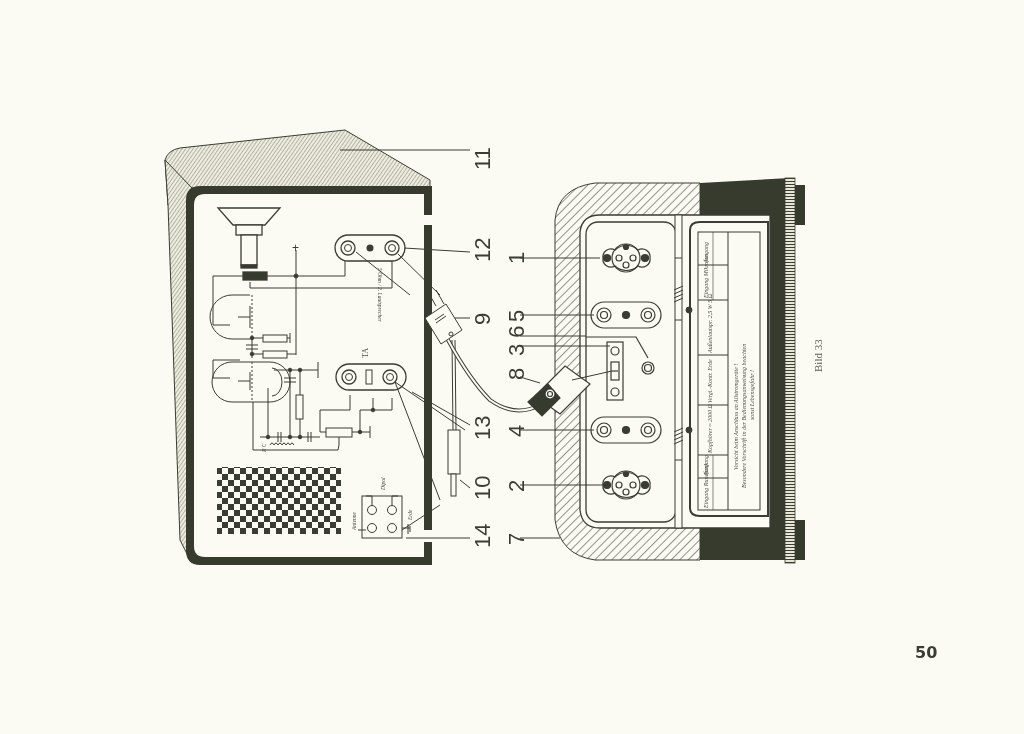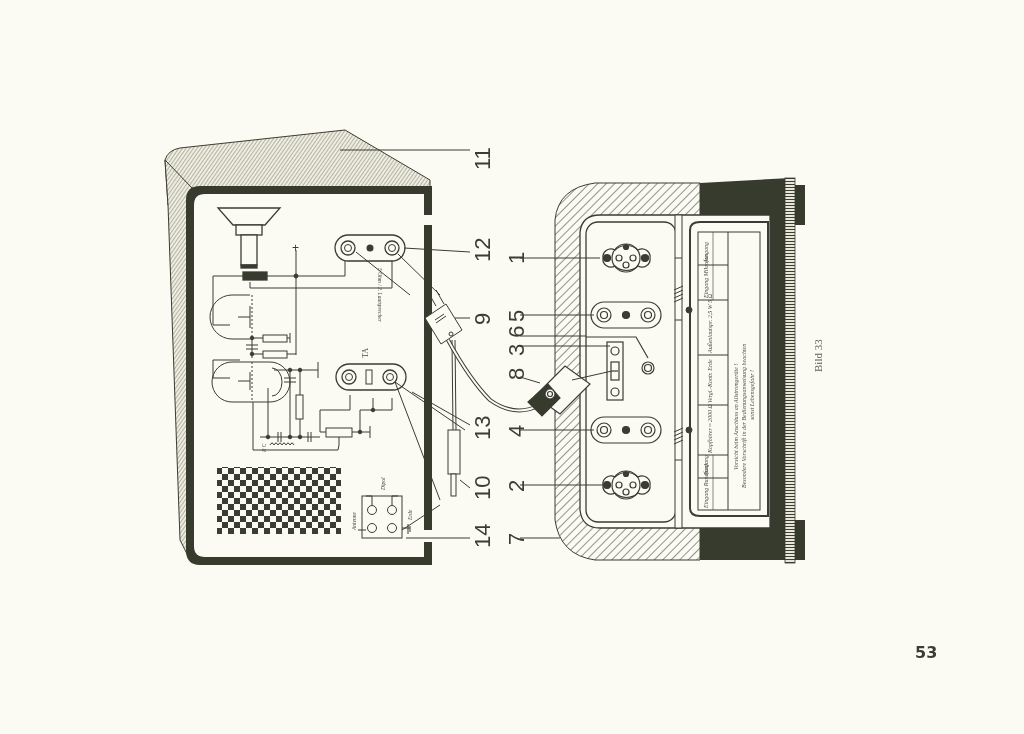--- a/index.html
+++ b/index.html
@@ -382,13 +382,13 @@
     <text class="callout-num" transform="translate(524,322) rotate(-90)">5</text>
     <text class="callout-num" transform="translate(524,356) rotate(-90)">3 6</text>
     <text class="callout-num" transform="translate(524,380) rotate(-90)">8</text>
     <text class="callout-num" transform="translate(524,437) rotate(-90)">4</text>
     <text class="callout-num" transform="translate(524,492) rotate(-90)">2</text>
     <text class="callout-num" transform="translate(524,545) rotate(-90)">7</text>
   </g>
 </svg>
 
 <div class="caption">Bild 33</div>
-<div class="page-number">53</div>
+<div class="page-number">50</div>
 
 </body></html>

